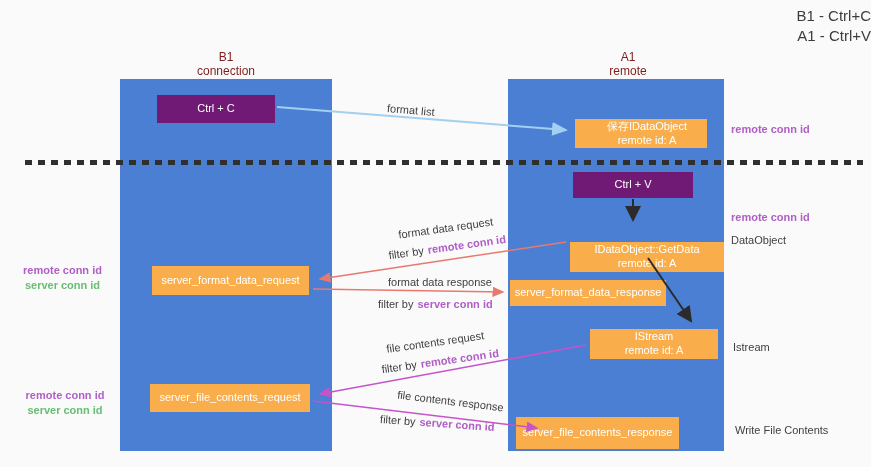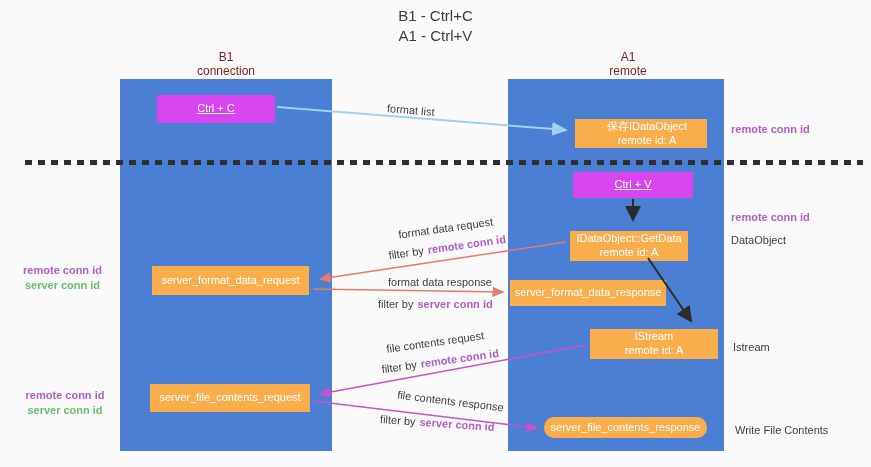--- a/index.html
+++ b/index.html
@@ -1,26 +1,26 @@
 <!DOCTYPE html>
 <html><head>
 <meta charset="utf-8">
 <style>
   html,body{margin:0;padding:0;}
   body{background:#fafafa;font-family:"Liberation Sans", sans-serif;}
   .canvas{position:relative;width:871px;height:467px;background:#fafafa;overflow:hidden;}
-  .title{position:absolute;left:0;top:6px;width:871px;text-align:center;
+  .title{position:absolute;left:0;top:6px;width:871px;text-align:right;
          font-size:15px;line-height:1.3;color:#3c3c3c;}
   .col-header{position:absolute;text-align:center;font-size:12px;line-height:1.2;color:#7f1d1d;}
   .col{position:absolute;background:#4a7fd4;z-index:1;}
   .dashes{position:absolute;left:25px;top:160px;width:838px;height:5px;z-index:3;
           background:repeating-linear-gradient(90deg,#2f2f2f 0 7px,transparent 7px 13px);}
   .node{position:absolute;z-index:4;display:flex;flex-direction:column;align-items:center;
         justify-content:center;color:#ffffff;font-size:11px;line-height:1.25;text-align:center;}
-  .node.green{background:#d946ef;text-decoration:underline;}
+  .node.green{background:#701a75;}
   .node.orange{background:#f9ae4b;}
   svg.arrows{position:absolute;left:0;top:0;z-index:5;pointer-events:none;}
   .lbl{position:absolute;z-index:6;white-space:nowrap;font-size:11px;color:#3f3f3f;}
   .lbl.rot{transform-origin:center;}
   .purple{color:#b05fc6;font-weight:bold;}
   .green-txt{color:#67be73;font-weight:bold;}
   .dark{color:#3f3f3f;font-weight:normal;}
   .side-group{position:absolute;z-index:6;text-align:center;font-size:11px;line-height:1.35;}
   .mr{margin-right:4px;}
 </style>
@@ -54,21 +54,21 @@
 
   <div class="node orange" style="left:575px;top:119px;width:120px;height:29px;padding-left:12px;">
     <span>保存IDataObject</span>
     <span>remote id: A</span>
   </div>
 
   <div class="node green" style="left:573px;top:172px;width:120px;height:26px;">
     <span>Ctrl + V</span>
   </div>
 
-  <div class="node orange" style="left:570px;top:231px;width:118px;height:30px;">
+  <div class="node orange" style="left:570px;top:242px;width:154px;height:30px;">
     <span>IDataObject::GetData</span>
     <span>remote id: A</span>
   </div>
 
   <div class="node orange" style="left:152px;top:266px;width:157px;height:29px;">
     <span>server_format_data_request</span>
   </div>
 
   <div class="node orange" style="left:510px;top:280px;width:156px;height:26px;">
     <span>server_format_data_response</span>
@@ -76,21 +76,21 @@
 
   <div class="node orange" style="left:590px;top:329px;width:128px;height:30px;">
     <span>IStream</span>
     <span>remote id: A</span>
   </div>
 
   <div class="node orange" style="left:150px;top:384px;width:160px;height:28px;">
     <span>server_file_contents_request</span>
   </div>
 
-  <div class="node orange" style="left:544px;top:417px;width:163px;height:21px;border-radius:10px;">
+  <div class="node orange" style="left:516px;top:417px;width:163px;height:32px;">
     <span>server_file_contents_response</span>
   </div>
 
   <svg class="arrows" width="871" height="467" viewBox="0 0 871 467">
     <defs>
       <marker id="ah-blue" markerWidth="10" markerHeight="8" refX="7" refY="3.5" orient="auto">
         <path d="M0,0 L8,3.5 L0,7 z" fill="#a3cff0"></path>
       </marker>
       <marker id="ah-black" markerWidth="10" markerHeight="9" refX="7" refY="4" orient="auto">
         <path d="M0,0 L8,4 L0,8 z" fill="#2b2b2b"></path>

